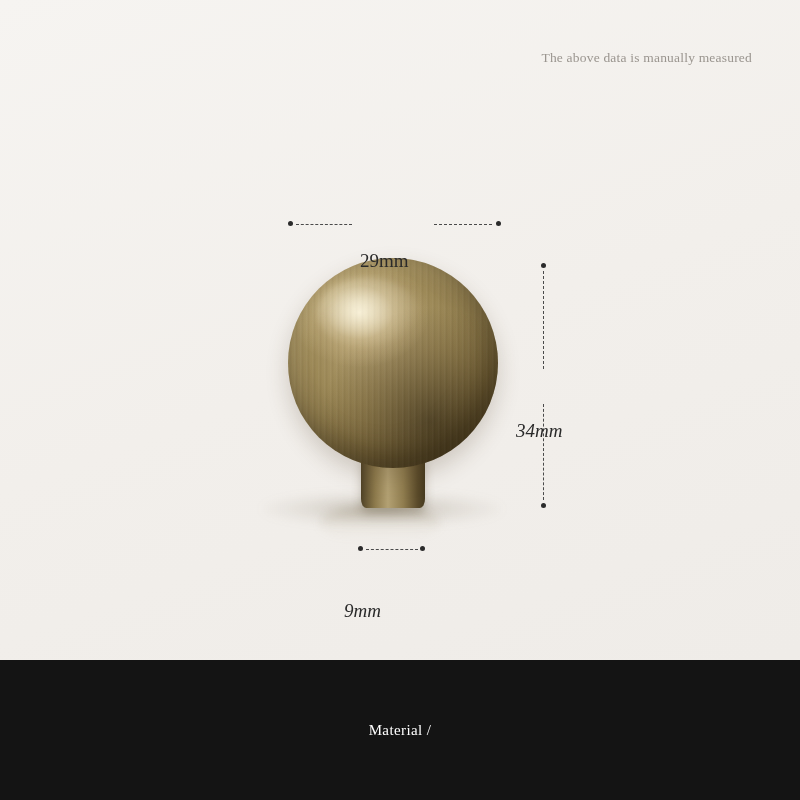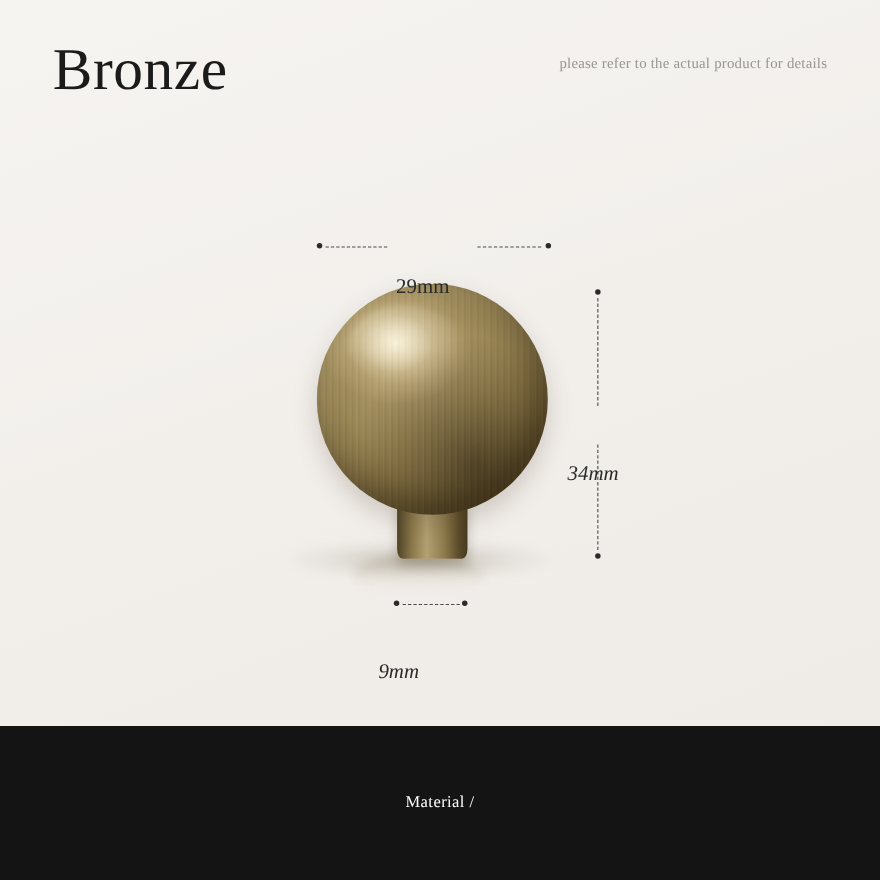--- a/index.html
+++ b/index.html
@@ -222,24 +222,23 @@
     color: #e7b85c;
     letter-spacing: 0.5px;
   }
   .spec-weight .spec-value { font-size: 40px; }
 </style>
 </head>
 <body>
 
 <div class="page">
 
-  <div class="title">Bronze</div>
 
   <div class="note">
-    <div>please refer to the actual product for details</div>
+    <div>The above data is manually measured</div>
   </div>
 
   <div class="product">
     <div class="shadow"></div>
     <div class="reflection"></div>
     <div class="knob-wrap">
       <div class="neck-top-shadow"></div>
       <div class="neck"></div>
       <div class="ball">
         <div class="ball-brush"></div>

